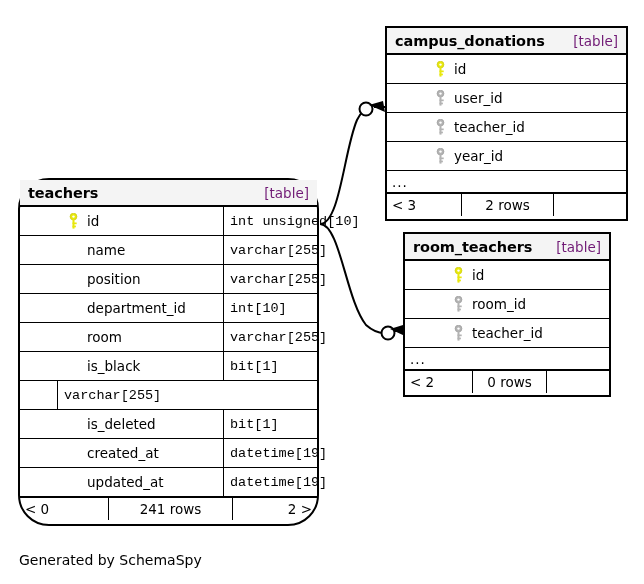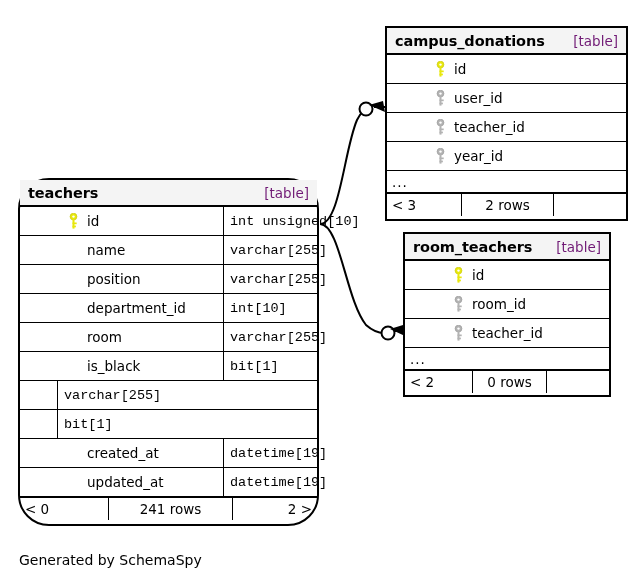--- a/index.html
+++ b/index.html
@@ -267,20 +267,24 @@
         <span class="col-label">is_black</span>
       </div>
       <div class="col-type">bit[1]</div>
     </div>
 
     <div class="col-row">
       <div class="col-type">varchar[255]</div>
     </div>
 
     <div class="col-row">
+      <div class="col-name">
+        <span class="key-slot"></span>
+        <span class="col-label">is_deleted</span>
+      </div>
       <div class="col-type">bit[1]</div>
     </div>
 
     <div class="col-row">
       <div class="col-name">
         <span class="key-slot"></span>
         <span class="col-label">created_at</span>
       </div>
       <div class="col-type">datetime[19]</div>
     </div>

